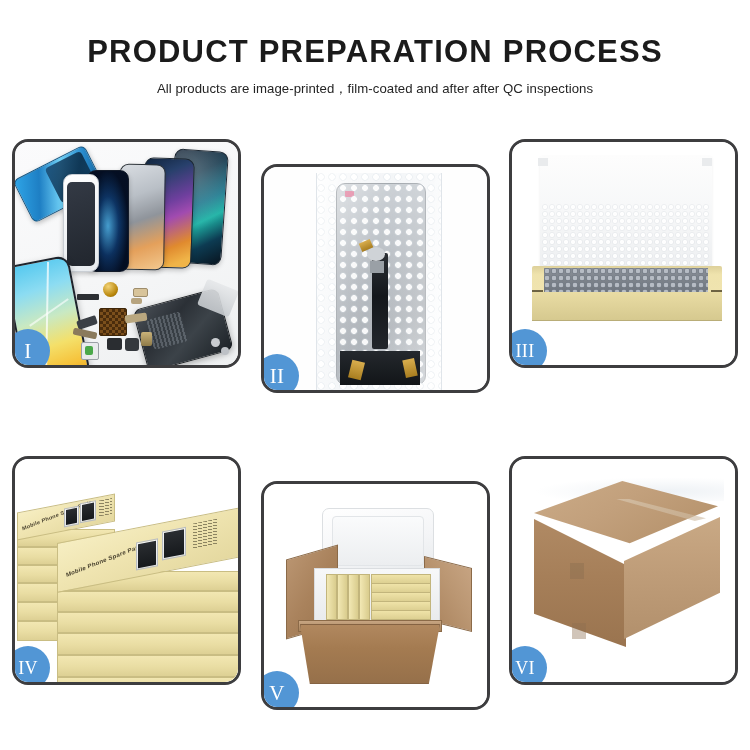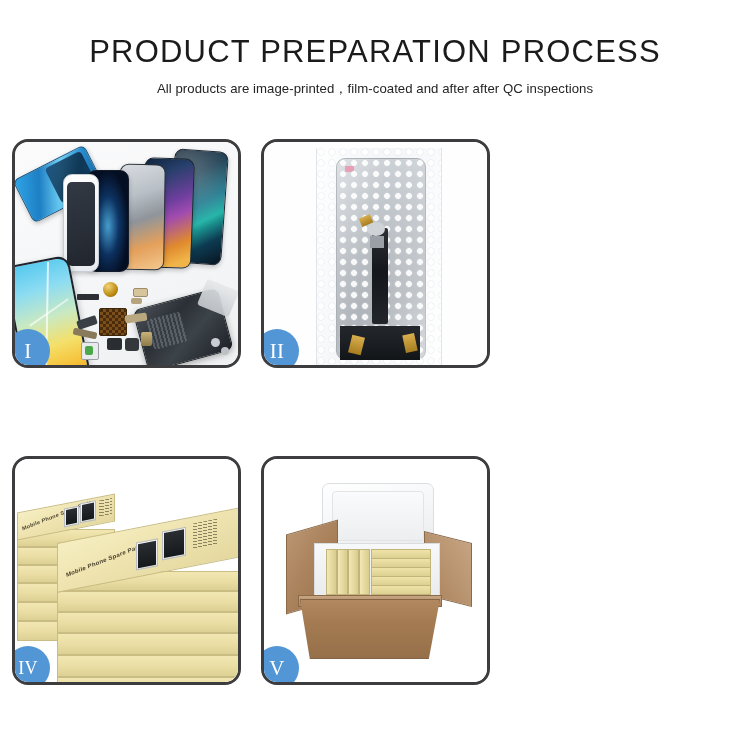--- a/index.html
+++ b/index.html
@@ -24,21 +24,21 @@
   
   .header {
     position: absolute;
     left: 0; top: 36px;
     width: 750px;
     text-align: center;
   }
   .title {
     font-size: 31px;
     letter-spacing: 1.2px;
-    font-weight: normal;
+    font-weight: bold;
     color: #1b1b1b;
     line-height: 1.05;
     white-space: nowrap;
   }
   .subtitle {
     margin-top: 11px;
     font-size: 13.2px;
     color: #242424;
     letter-spacing: 0.05px;
     white-space: nowrap;
@@ -56,21 +56,21 @@
     position: absolute;
     width: 229px;
     height: 229px;
     border: 3px solid #3d3d3f;
     border-radius: 16px;
     background: #ffffff;
     box-sizing: border-box;
     overflow: hidden;
   }
   .panel.c0 { left: 0; }
-  .panel.c1 { left: 249px; }
+  .panel.c1 { left: 249px; margin-top: 25px; }
   .panel.c2 { left: 497px; }
   .panel.r0 { top: 0; }
   .panel.r1 { top: 317px; }
 
   .photo {
     position: absolute;
     inset: 0;
     overflow: hidden;
     border-radius: 13px;
   }
@@ -484,20 +484,34 @@
         <div class="flexpad"></div>
         <div class="flexchip"></div>
         <div class="goldtab gt1"></div>
         <div class="goldtab gt2"></div>
         <div class="goldtab gt3"></div>
         <div class="bubblebag"></div>
       </div>
       <div class="badge">II</div>
     </div>
 
+    <div class="panel r0 c2">
+      <div class="photo p3">
+        <div class="foamlid"></div>
+        <div class="foamtex"></div>
+        <div class="lidlip-l"></div>
+        <div class="lidlip-r"></div>
+        <div class="boxtray"></div>
+        <div class="tray-inner"></div>
+        <div class="tray-end-l"></div>
+        <div class="tray-end-r"></div>
+        <div class="boxtray-front"></div>
+      </div>
+      <div class="badge wide">III</div>
+    </div>
 
     <div class="panel r1 c0">
       <div class="photo p4">
         <div class="stack">
 
           <div class="ybox" style="left:2px;  top:70px;  width:96px; height:16px;"></div>
           <div class="ybox" style="left:2px;  top:88px;  width:96px; height:16px;"></div>
           <div class="ybox" style="left:2px;  top:106px; width:96px; height:16px;"></div>
           <div class="ybox" style="left:2px;  top:124px; width:96px; height:17px;"></div>
           <div class="ybox" style="left:2px;  top:143px; width:96px; height:17px;"></div>
@@ -545,15 +559,27 @@
         <div class="ybox-in" style="left:107px; top:108px; width:58px; height:8px;"></div>
         <div class="ybox-in" style="left:107px; top:117px; width:58px; height:8px;"></div>
         <div class="ybox-in" style="left:107px; top:126px; width:58px; height:8px;"></div>
 
         <div class="carton-rim"></div>
         <div class="carton-body"></div>
       </div>
       <div class="badge">V</div>
     </div>
 
+    <div class="panel r1 c2">
+      <div class="photo p6">
+        <div class="c6-shadow"></div>
+        <div class="c6-top"></div>
+        <div class="c6-left"></div>
+        <div class="c6-right"></div>
+        <div class="c6-tape"></div>
+        <div class="c6-tab1"></div>
+        <div class="c6-tab2"></div>
+      </div>
+      <div class="badge wide">VI</div>
+    </div>
 
   </div>
 </div>
 
 </body></html>

